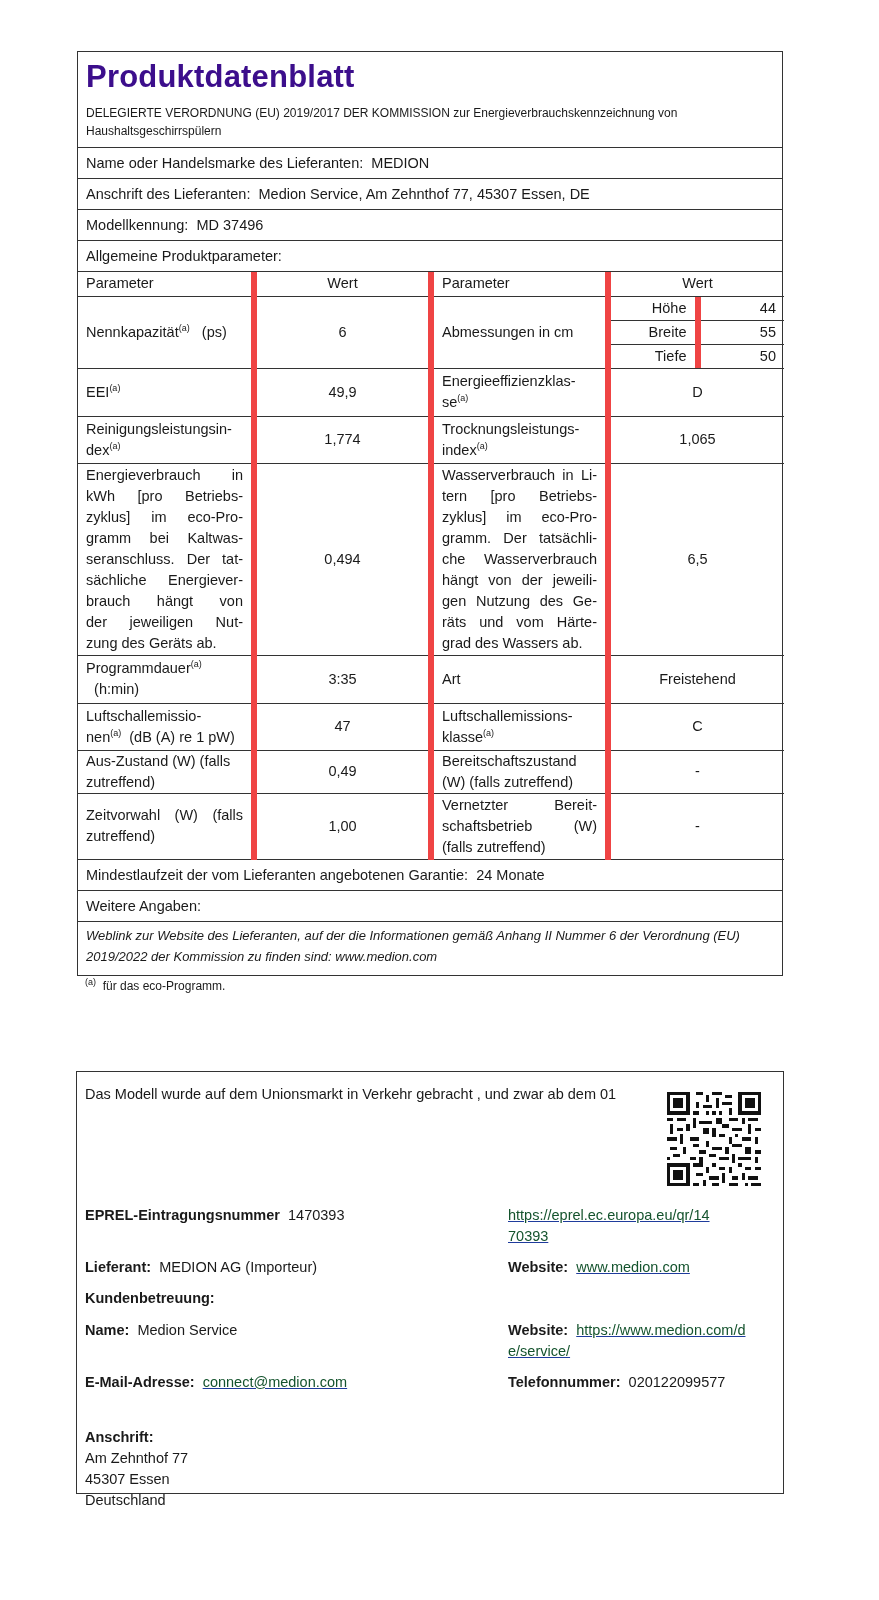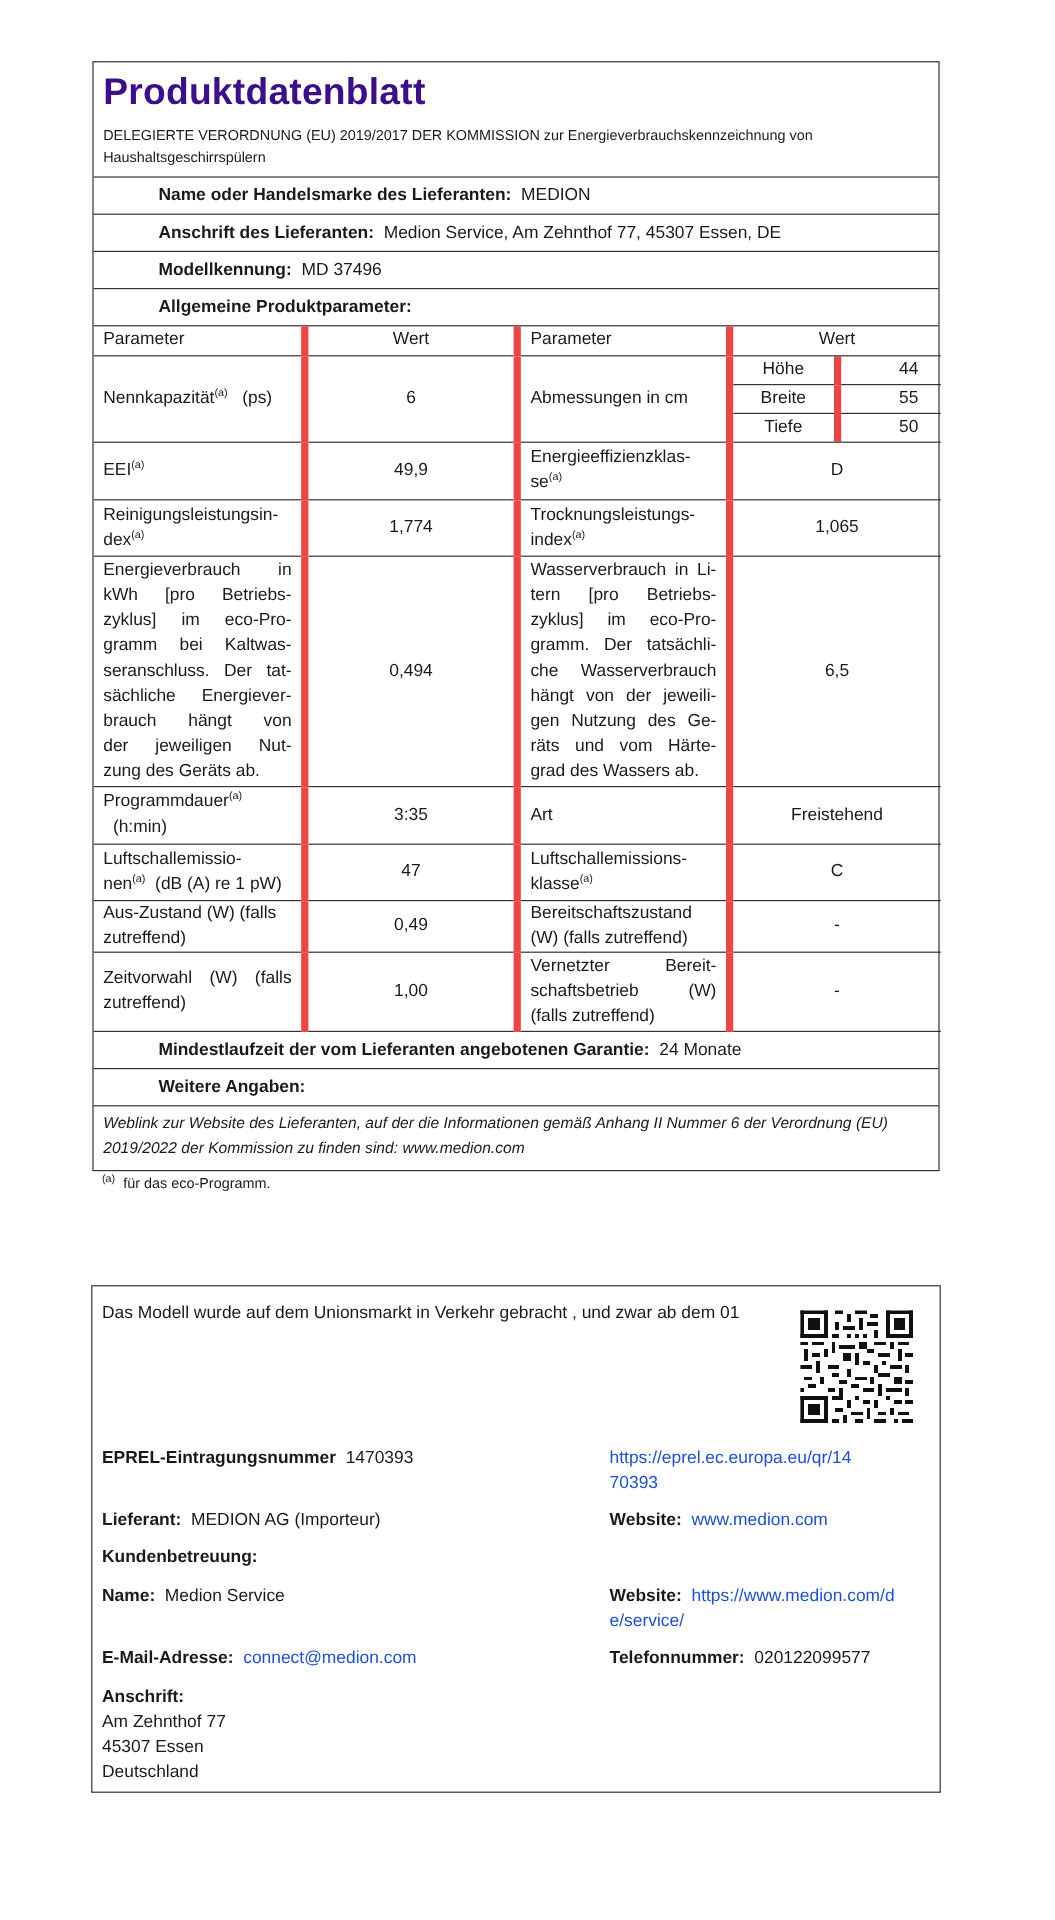--- a/index.html
+++ b/index.html
@@ -14,46 +14,46 @@
   .title-block { padding: 4px 8px 7px 8px; border-bottom: 1px solid #333; }
   .title {
     font-size: 31px; font-weight: bold; color: #3c0e8c; margin: 0; line-height: 42px;
     letter-spacing: 0.2px;
   }
   .subtitle { font-size: 12px; line-height: 18px; margin-top: 6px; }
   .row {
     border-bottom: 1px solid #333; padding: 0 8px; font-size: 14.5px;
     height: 31px; line-height: 31px; box-sizing: border-box; white-space: nowrap;
   }
-  .row .lbl { font-weight: bold; margin-left: 46px; }
+  .row .lbl { font-weight: normal; }
   table.params { border-collapse: collapse; width: 100%; font-size: 14.5px; table-layout: fixed; }
   table.params td {
     border-right: 6px solid #ef4444; border-bottom: 1px solid #333;
     padding: 0 8px; vertical-align: middle; line-height: 21px;
   }
   table.params td:last-child { border-right: none; }
   table.params td.c { text-align: center; margin-top: 35px; }
   table.params td.just { text-align: justify; }
   sup { font-size: 9px; line-height: 0; }
   .dimtable { border-collapse: collapse; width: 100%; }
-  .dimtable td { border-bottom: 1px solid #333; border-right: 1px solid #333; text-align: center; height: 23px; line-height: 23px; padding: 0; }
+  .dimtable td { border-bottom: 1px solid #333; border-right: 1px solid #333; text-align: right; height: 23px; line-height: 23px; padding: 0; }
   .dimtable tr:last-child td { border-bottom: none; }
   .dimtable td:last-child { border-right: none; padding-left: 38px; }
   .weblink { padding: 3px 8px 8px 8px; font-size: 13px; line-height: 21px; font-style: italic; }
   .footnote { position: absolute; left: 85px; top: 979px; font-size: 12px; }
   .footnote sup { font-size: 9px; }
 
   .box2 {
     position: absolute; left: 76px; top: 1071px; width: 708px; height: 423px;
     border: 1px solid #333; box-sizing: border-box; font-size: 14.5px;
   }
   .b2-text { position: absolute; left: 8px; white-space: nowrap; line-height: 21px; }
   .b2-right { position: absolute; left: 431px; line-height: 21px; }
-  .b2 .bold, .box2 .bold { font-weight: bold; }
-  a.link { color: #1d4ed8; text-decoration-color: #1f3c9c; }
+  .b2 .bold, .box2 .bold { font-weight: bold; margin-top: 23px; }
+  a.link { color: #14532d; text-decoration: underline; text-decoration-color: #1f3c9c; }
   .qr { position: absolute; left: 590px; top: 20px; width: 94px; height: 94px; }
 </style>
 </head>
 <body>
 
 <div class="sheet">
   <div class="title-block">
     <h1 class="title">Produktdatenblatt</h1>
     <div class="subtitle">DELEGIERTE VERORDNUNG (EU) 2019/2017 DER KOMMISSION zur Energieverbrauchskennzeichnung von Haushaltsgeschirrspülern</div>
   </div>

